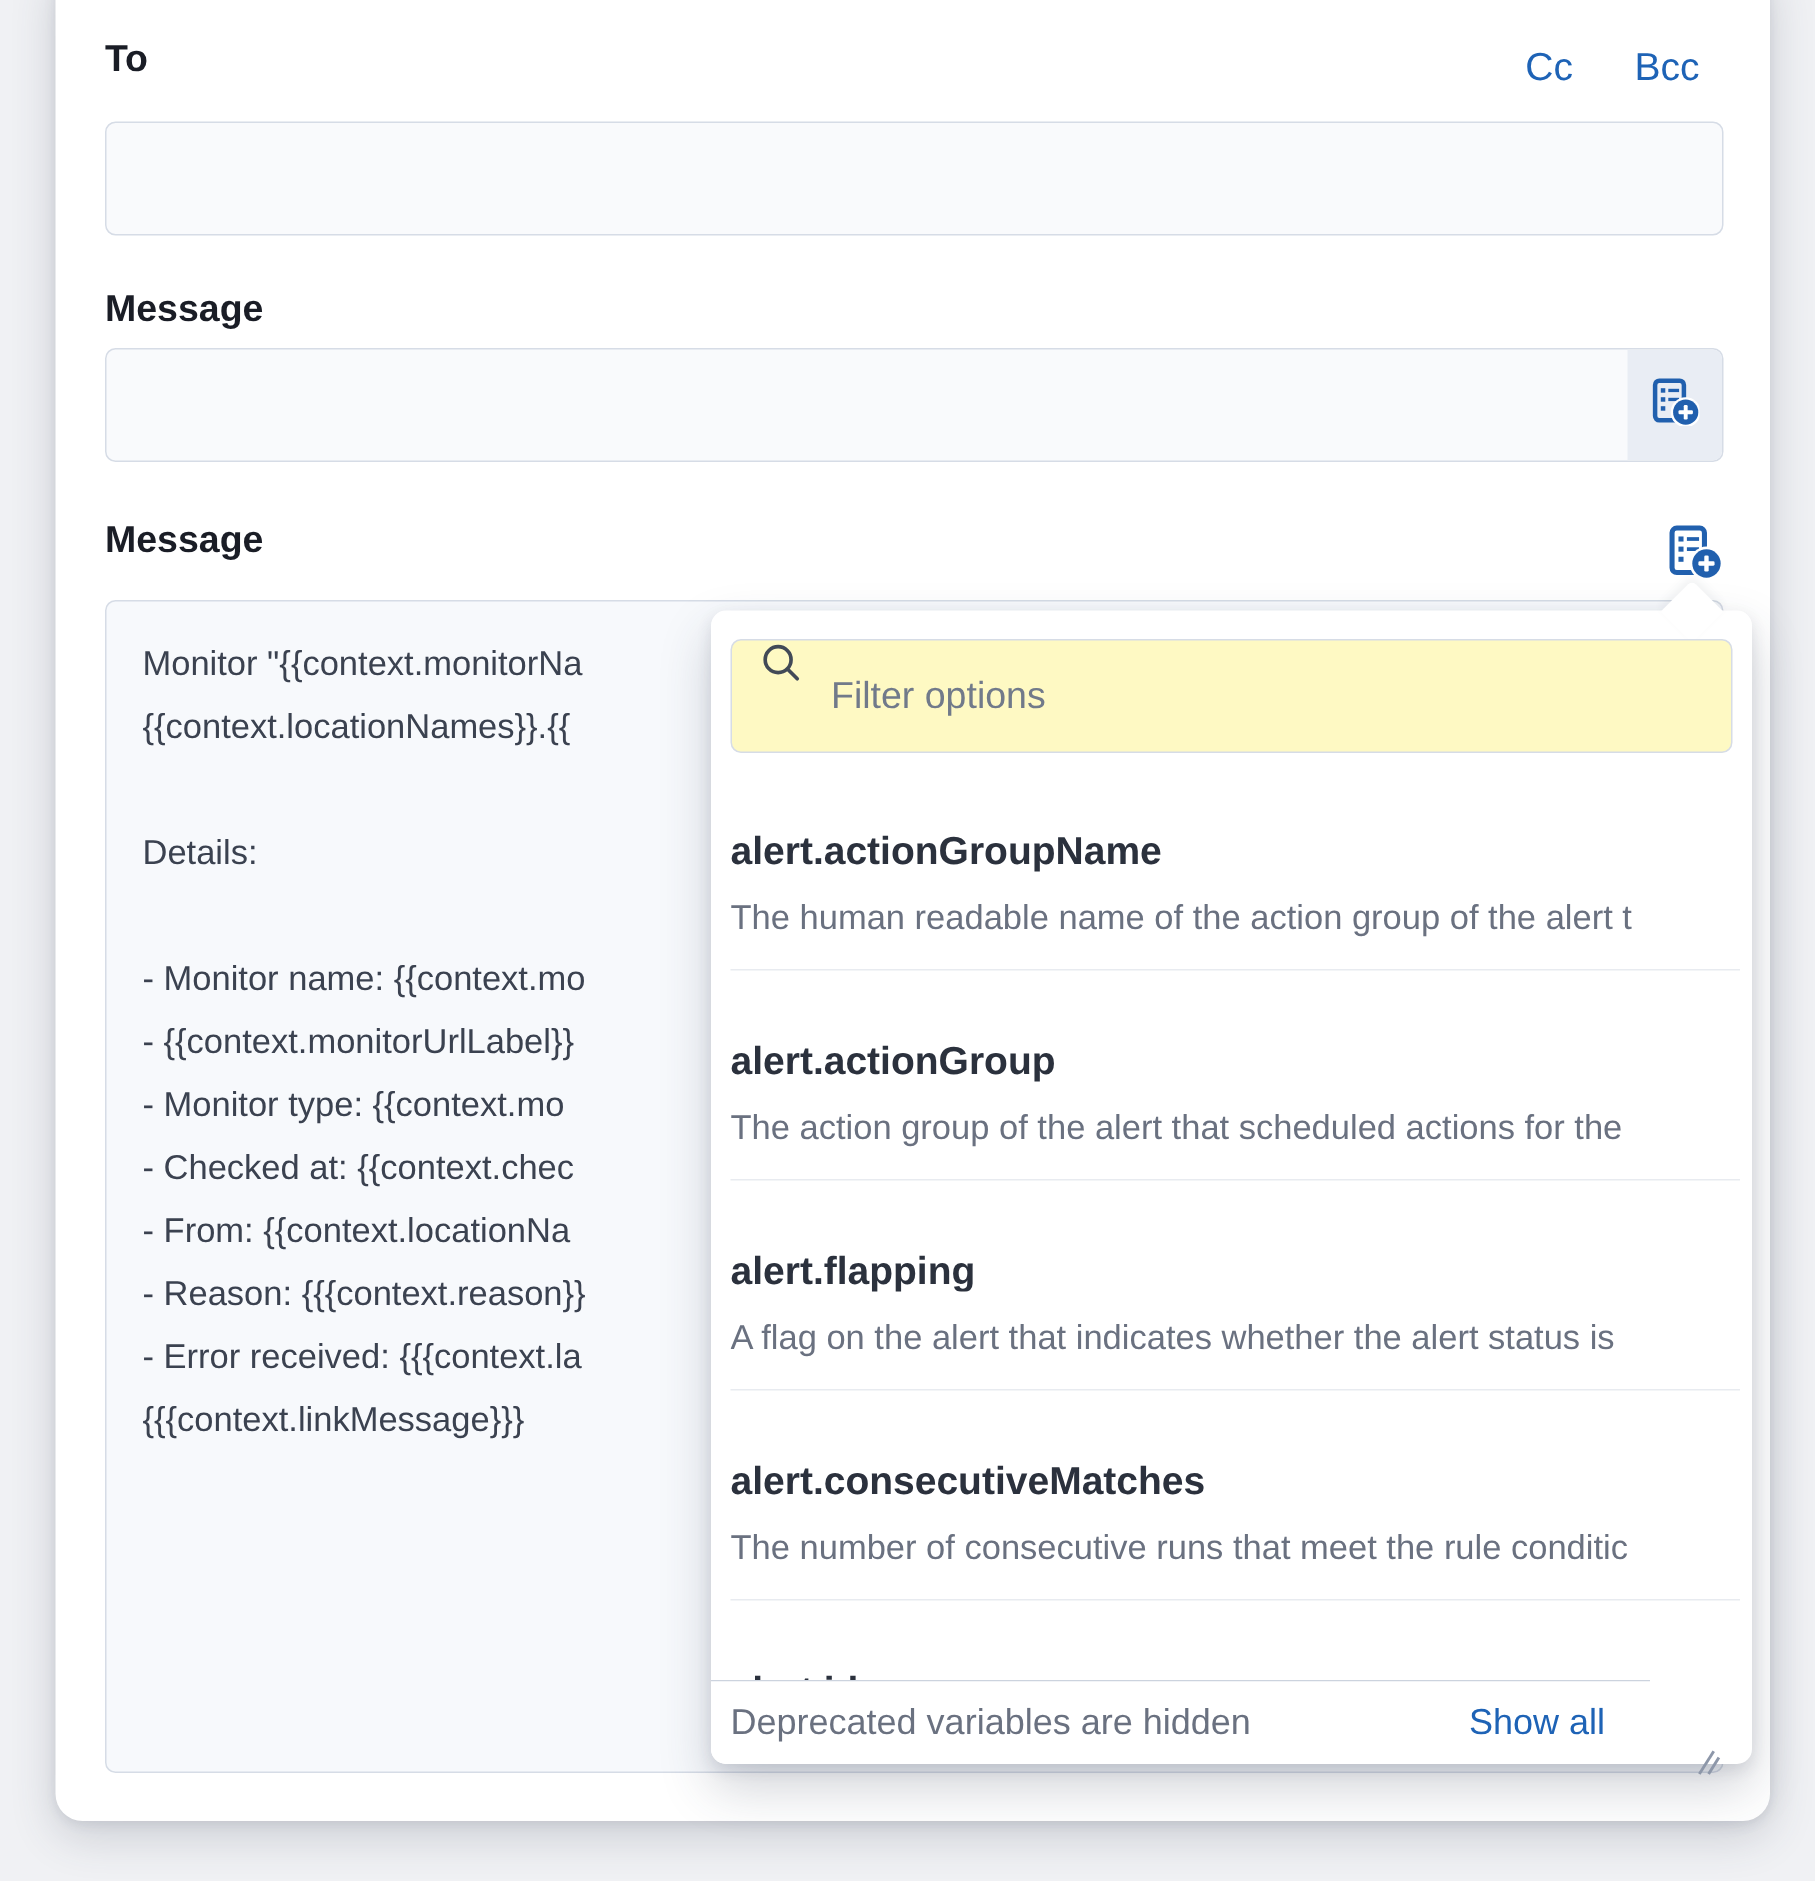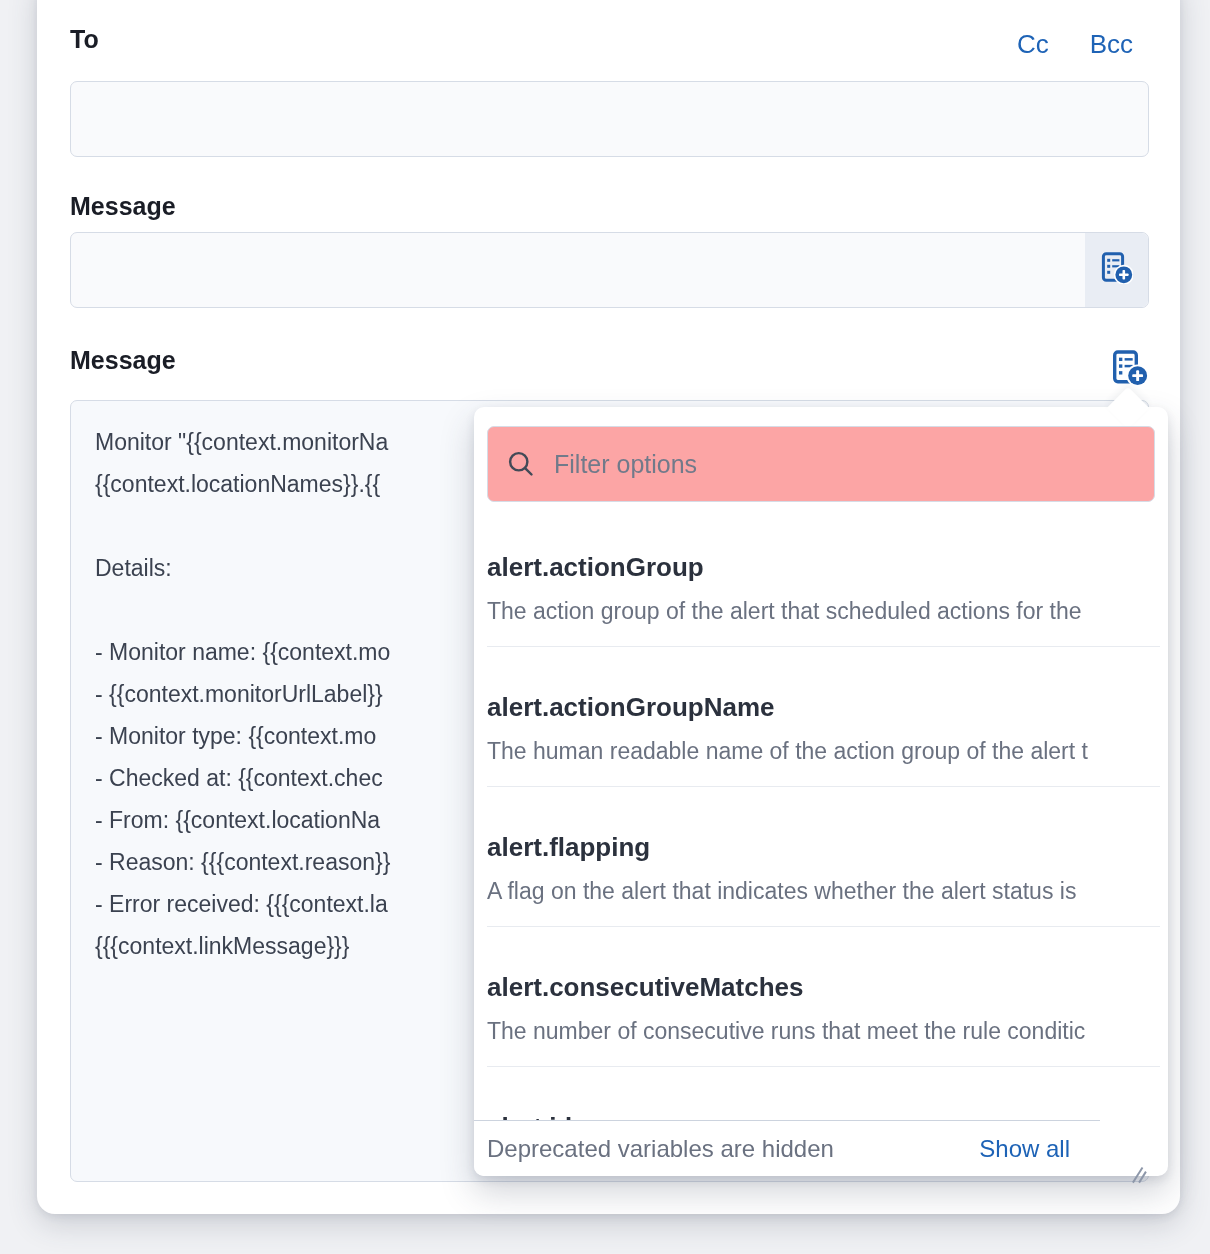--- a/index.html
+++ b/index.html
@@ -74,22 +74,22 @@
     background:#ffffff; border-radius:10px; z-index:20;
     box-shadow:0 16px 34px rgba(50,60,80,.22), 0 4px 10px rgba(50,60,80,.12);
   }
   .popover-arrow {
     position:absolute; top:-14px; left:639px; width:30px; height:30px;
     background:#ffffff; transform:rotate(45deg); border-radius:4px 0 0 0;
     box-shadow:-3px -3px 6px rgba(50,60,80,.06);
   }
   .search-box {
     position:absolute; left:13px; top:19px; width:668px; height:76px;
-    background:#fca5a5; border:1px solid #d6dce6; border-radius:7px;
-    display:flex; align-items:center; padding:0 18px; gap:18px;
+    background:#fef9c3; border:1px solid #d6dce6; border-radius:7px;
+    display:flex; padding:0 18px; gap:18px;
   }
   .search-box input {
     flex:1; border:none; outline:none; background:transparent;
     font-size:25px; color:#3b4250;
     font-family:"Liberation Sans","DejaVu Sans",sans-serif;
   }
   .search-box input::placeholder { color:#717a8a; opacity:1; }
 
   .var-list {
     position:absolute; left:0; top:95px; width:694px; height:618px;
@@ -207,26 +207,26 @@
         <svg width="30" height="30" viewBox="0 0 16 16" fill="none">
           <circle cx="6.8" cy="6.8" r="4.6" stroke="#424a57" stroke-width="1.3"></circle>
           <line x1="10.3" y1="10.3" x2="13.6" y2="13.6" stroke="#424a57" stroke-width="1.3" stroke-linecap="round"></line>
         </svg>
       </span>
       <input placeholder="Filter options" style="">
     </div>
 
     <div class="var-list">
       <div class="var-item">
+        <div class="var-title">alert.actionGroupName</div>
+        <div class="var-desc">The human readable name of the action group of the alert t</div>
+      </div>
+      <div class="var-item">
         <div class="var-title">alert.actionGroup</div>
         <div class="var-desc">The action group of the alert that scheduled actions for the</div>
-      </div>
-      <div class="var-item">
-        <div class="var-title">alert.actionGroupName</div>
-        <div class="var-desc">The human readable name of the action group of the alert t</div>
       </div>
       <div class="var-item">
         <div class="var-title">alert.flapping</div>
         <div class="var-desc">A flag on the alert that indicates whether the alert status is</div>
       </div>
       <div class="var-item">
         <div class="var-title">alert.consecutiveMatches</div>
         <div class="var-desc">The number of consecutive runs that meet the rule conditic</div>
       </div>
       <div class="var-item clipped">

